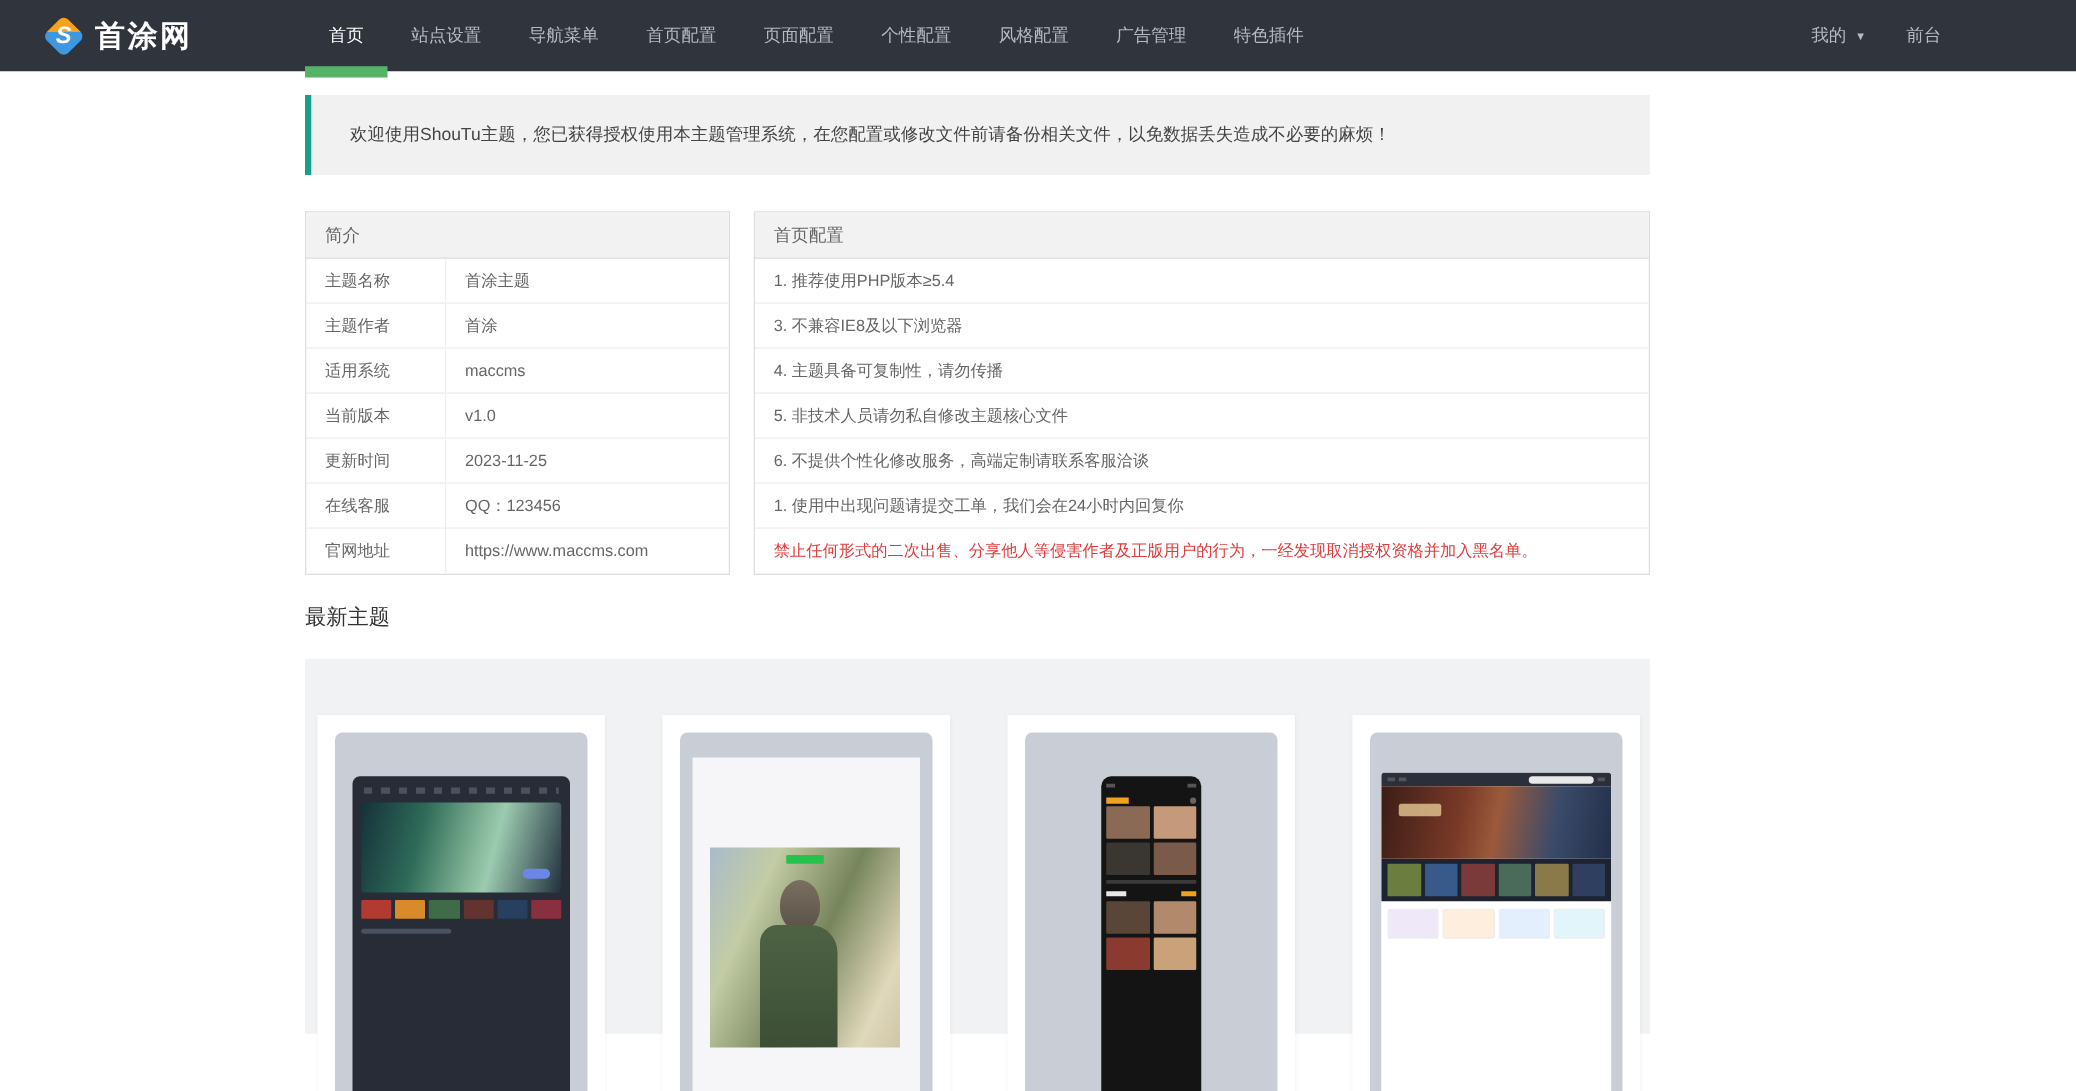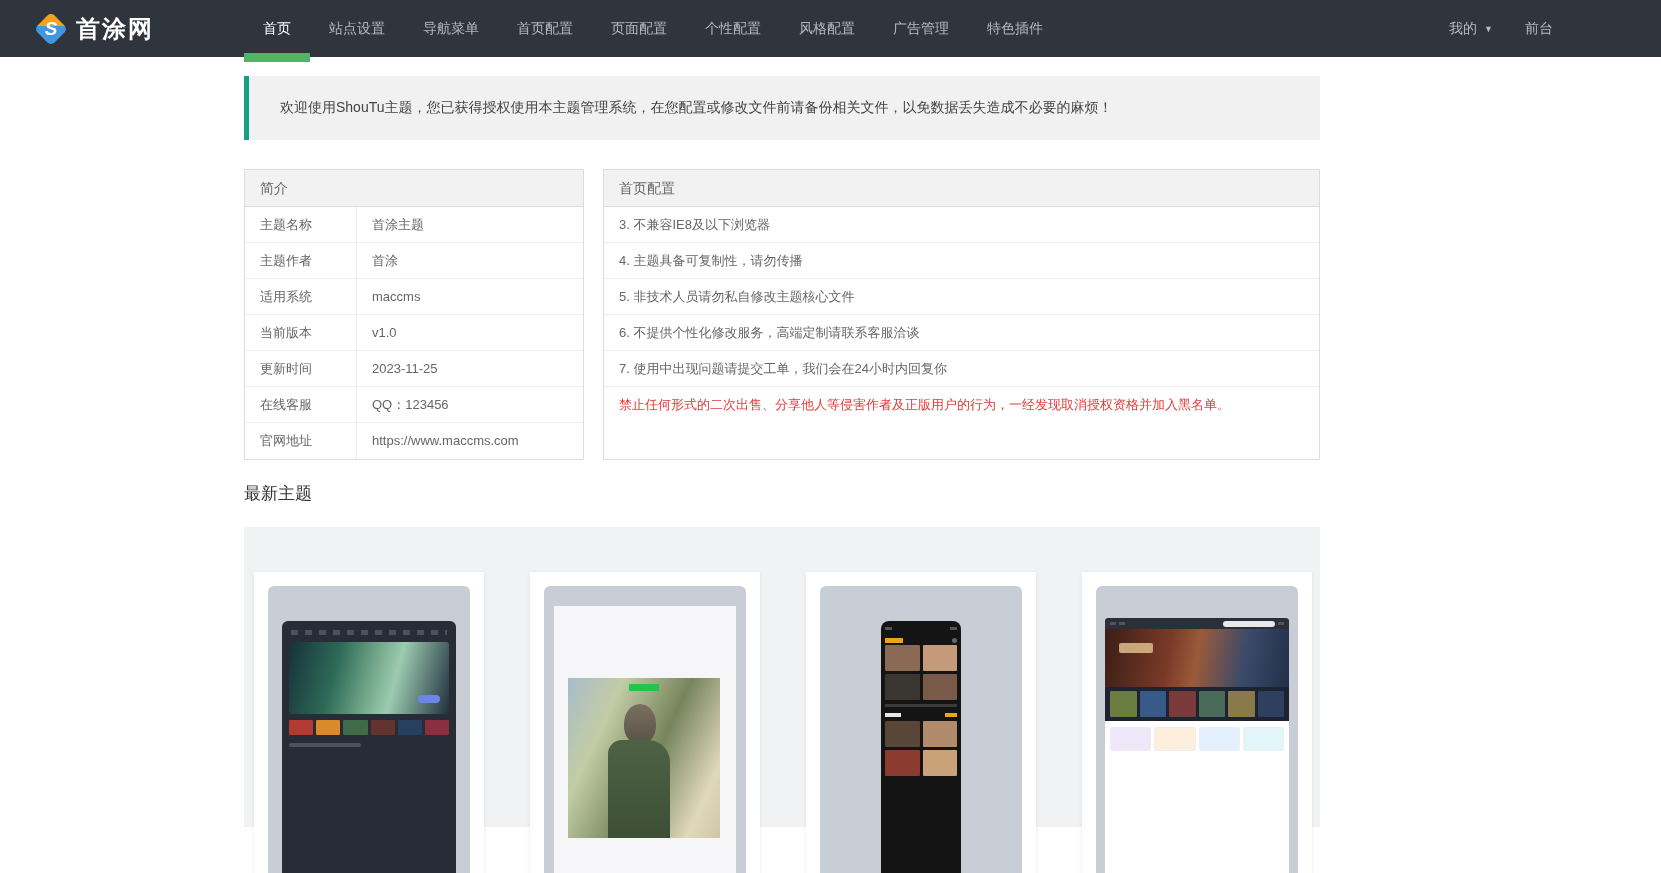--- a/index.html
+++ b/index.html
@@ -177,25 +177,26 @@
         <div class="info-value">QQ：123456</div>
       </div>
       <div class="info-row">
         <div class="info-label">官网地址</div>
         <div class="info-value">https://www.maccms.com</div>
       </div>
     </div>
 
     <div class="panel panel-right">
       <div class="panel-header">首页配置</div>
+      <div class="note-row">1. 推荐使用PHP版本≥5.4</div>
       <div class="note-row">3. 不兼容IE8及以下浏览器</div>
       <div class="note-row">4. 主题具备可复制性，请勿传播</div>
       <div class="note-row">5. 非技术人员请勿私自修改主题核心文件</div>
       <div class="note-row">6. 不提供个性化修改服务，高端定制请联系客服洽谈</div>
-      <div class="note-row">7. 使用中出现问题请提交工单，我们会在24小时内回复你</div>
+      <div class="note-row">1. 使用中出现问题请提交工单，我们会在24小时内回复你</div>
       <div class="note-row warning">禁止任何形式的二次出售、分享他人等侵害作者及正版用户的行为，一经发现取消授权资格并加入黑名单。</div>
     </div>
   </div>
 
 
   <div class="section-head">
     <span class="line-short"></span>
     <span class="section-title">最新主题</span>
     <span class="line-long"></span>
   </div>

